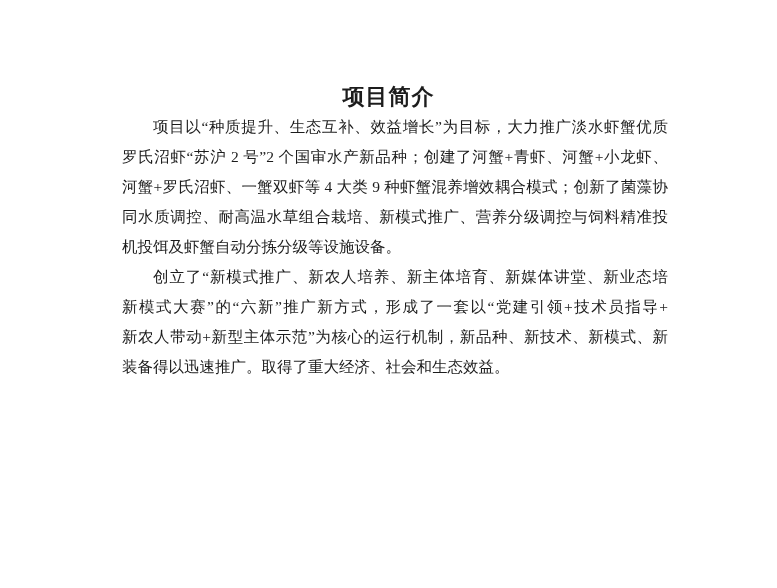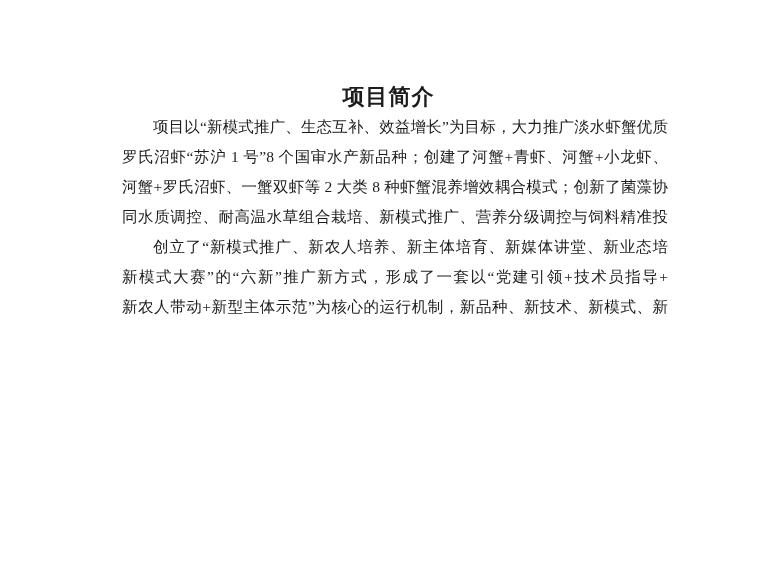--- a/index.html
+++ b/index.html
@@ -55,24 +55,26 @@
     text-align-last: left;
   }
 </style>
 </head>
 <body>
 
 <div class="page">
   <h1 class="doc-title">项目简介</h1>
   <div class="doc-body" id="doc-body">
       <div class="paragraph">
-        <div class="text-line first-line">项目以“新模式推广、生态互补、效益增长”为目标，大力推广淡水虾蟹优质</div>
-        <div class="text-line">罗氏沼虾“苏沪 1 号”8 个国审水产新品种；创建了河蟹+青虾、河蟹+小龙虾、</div>
-        <div class="text-line">河蟹+罗氏沼虾、一蟹双虾等 2 大类 8 种虾蟹混养增效耦合模式；创新了菌藻协</div>
+        <div class="text-line first-line">项目以“种质提升、生态互补、效益增长”为目标，大力推广淡水虾蟹优质</div>
+        <div class="text-line">罗氏沼虾“苏沪 2 号”2 个国审水产新品种；创建了河蟹+青虾、河蟹+小龙虾、</div>
+        <div class="text-line">河蟹+罗氏沼虾、一蟹双虾等 4 大类 9 种虾蟹混养增效耦合模式；创新了菌藻协</div>
         <div class="text-line">同水质调控、耐高温水草组合栽培、新模式推广、营养分级调控与饲料精准投</div>
+        <div class="text-line last-line">机投饵及虾蟹自动分拣分级等设施设备。</div>
       </div>
       <div class="paragraph">
         <div class="text-line first-line">创立了“新模式推广、新农人培养、新主体培育、新媒体讲堂、新业态培训、</div>
         <div class="text-line">新模式大赛”的“六新”推广新方式，形成了一套以“党建引领+技术员指导+</div>
         <div class="text-line">新农人带动+新型主体示范”为核心的运行机制，新品种、新技术、新模式、新</div>
+        <div class="text-line last-line">装备得以迅速推广。取得了重大经济、社会和生态效益。</div>
       </div>
     </div>
 </div>
 
 </body></html>

